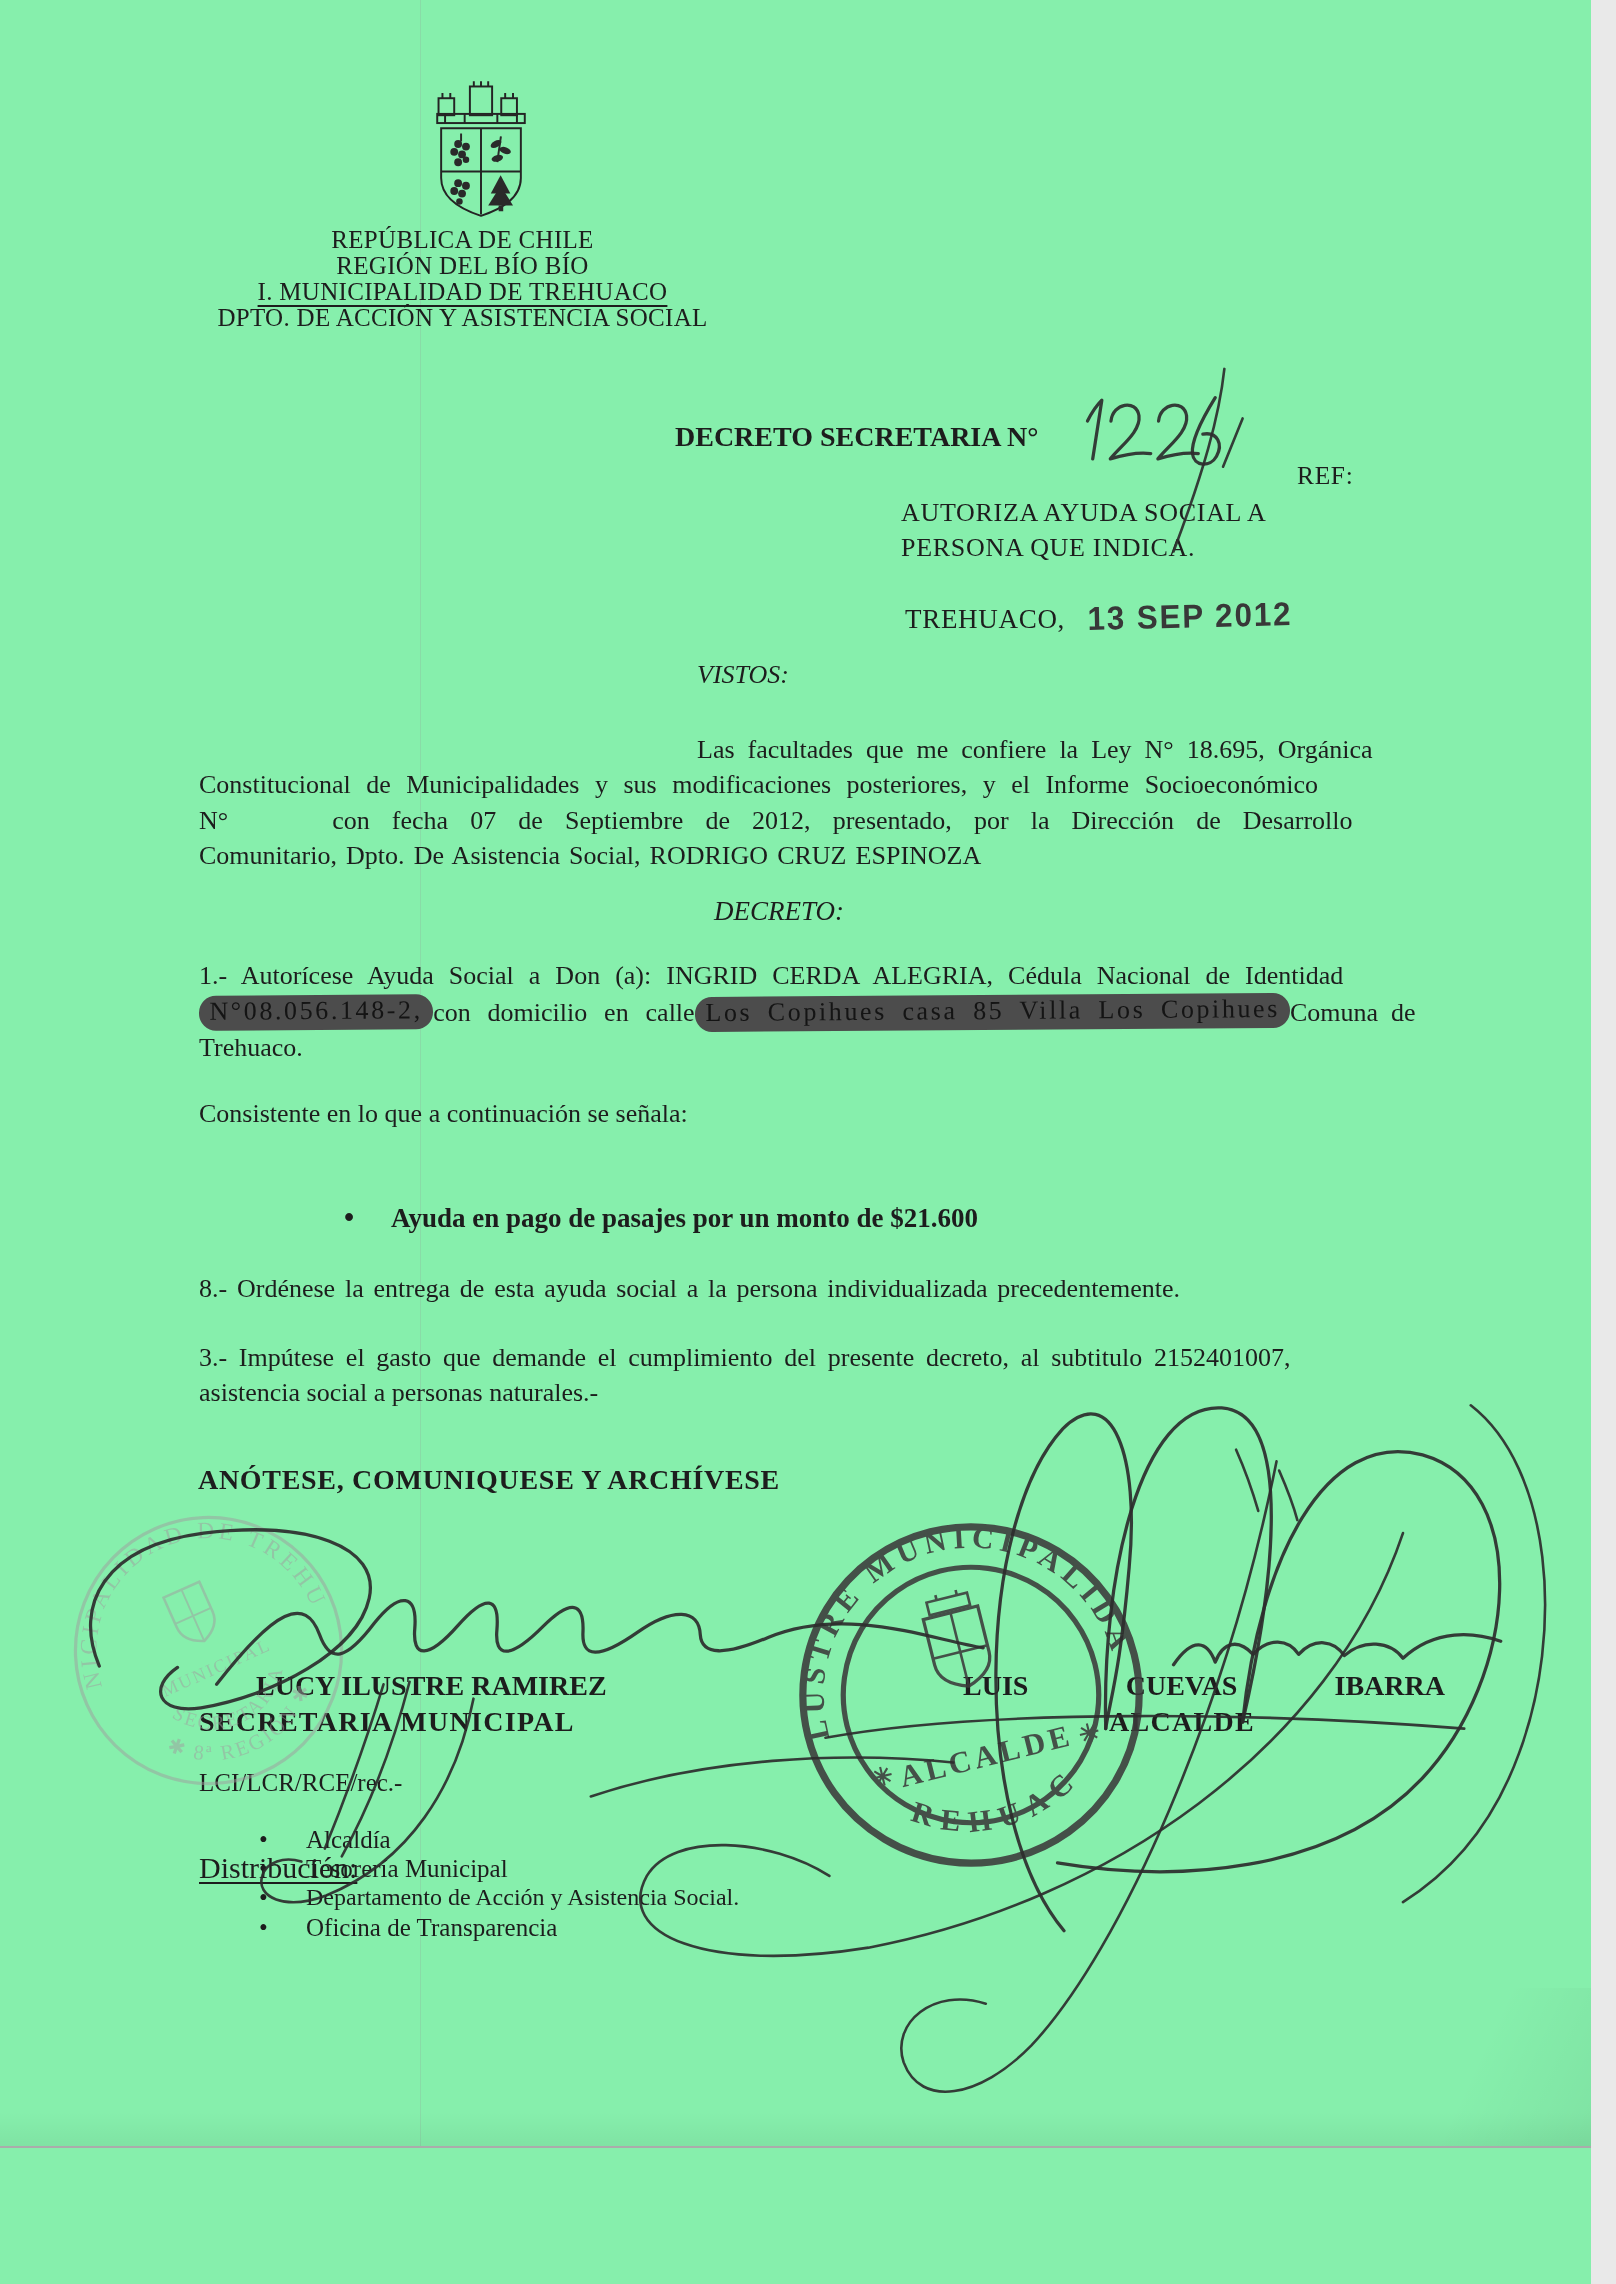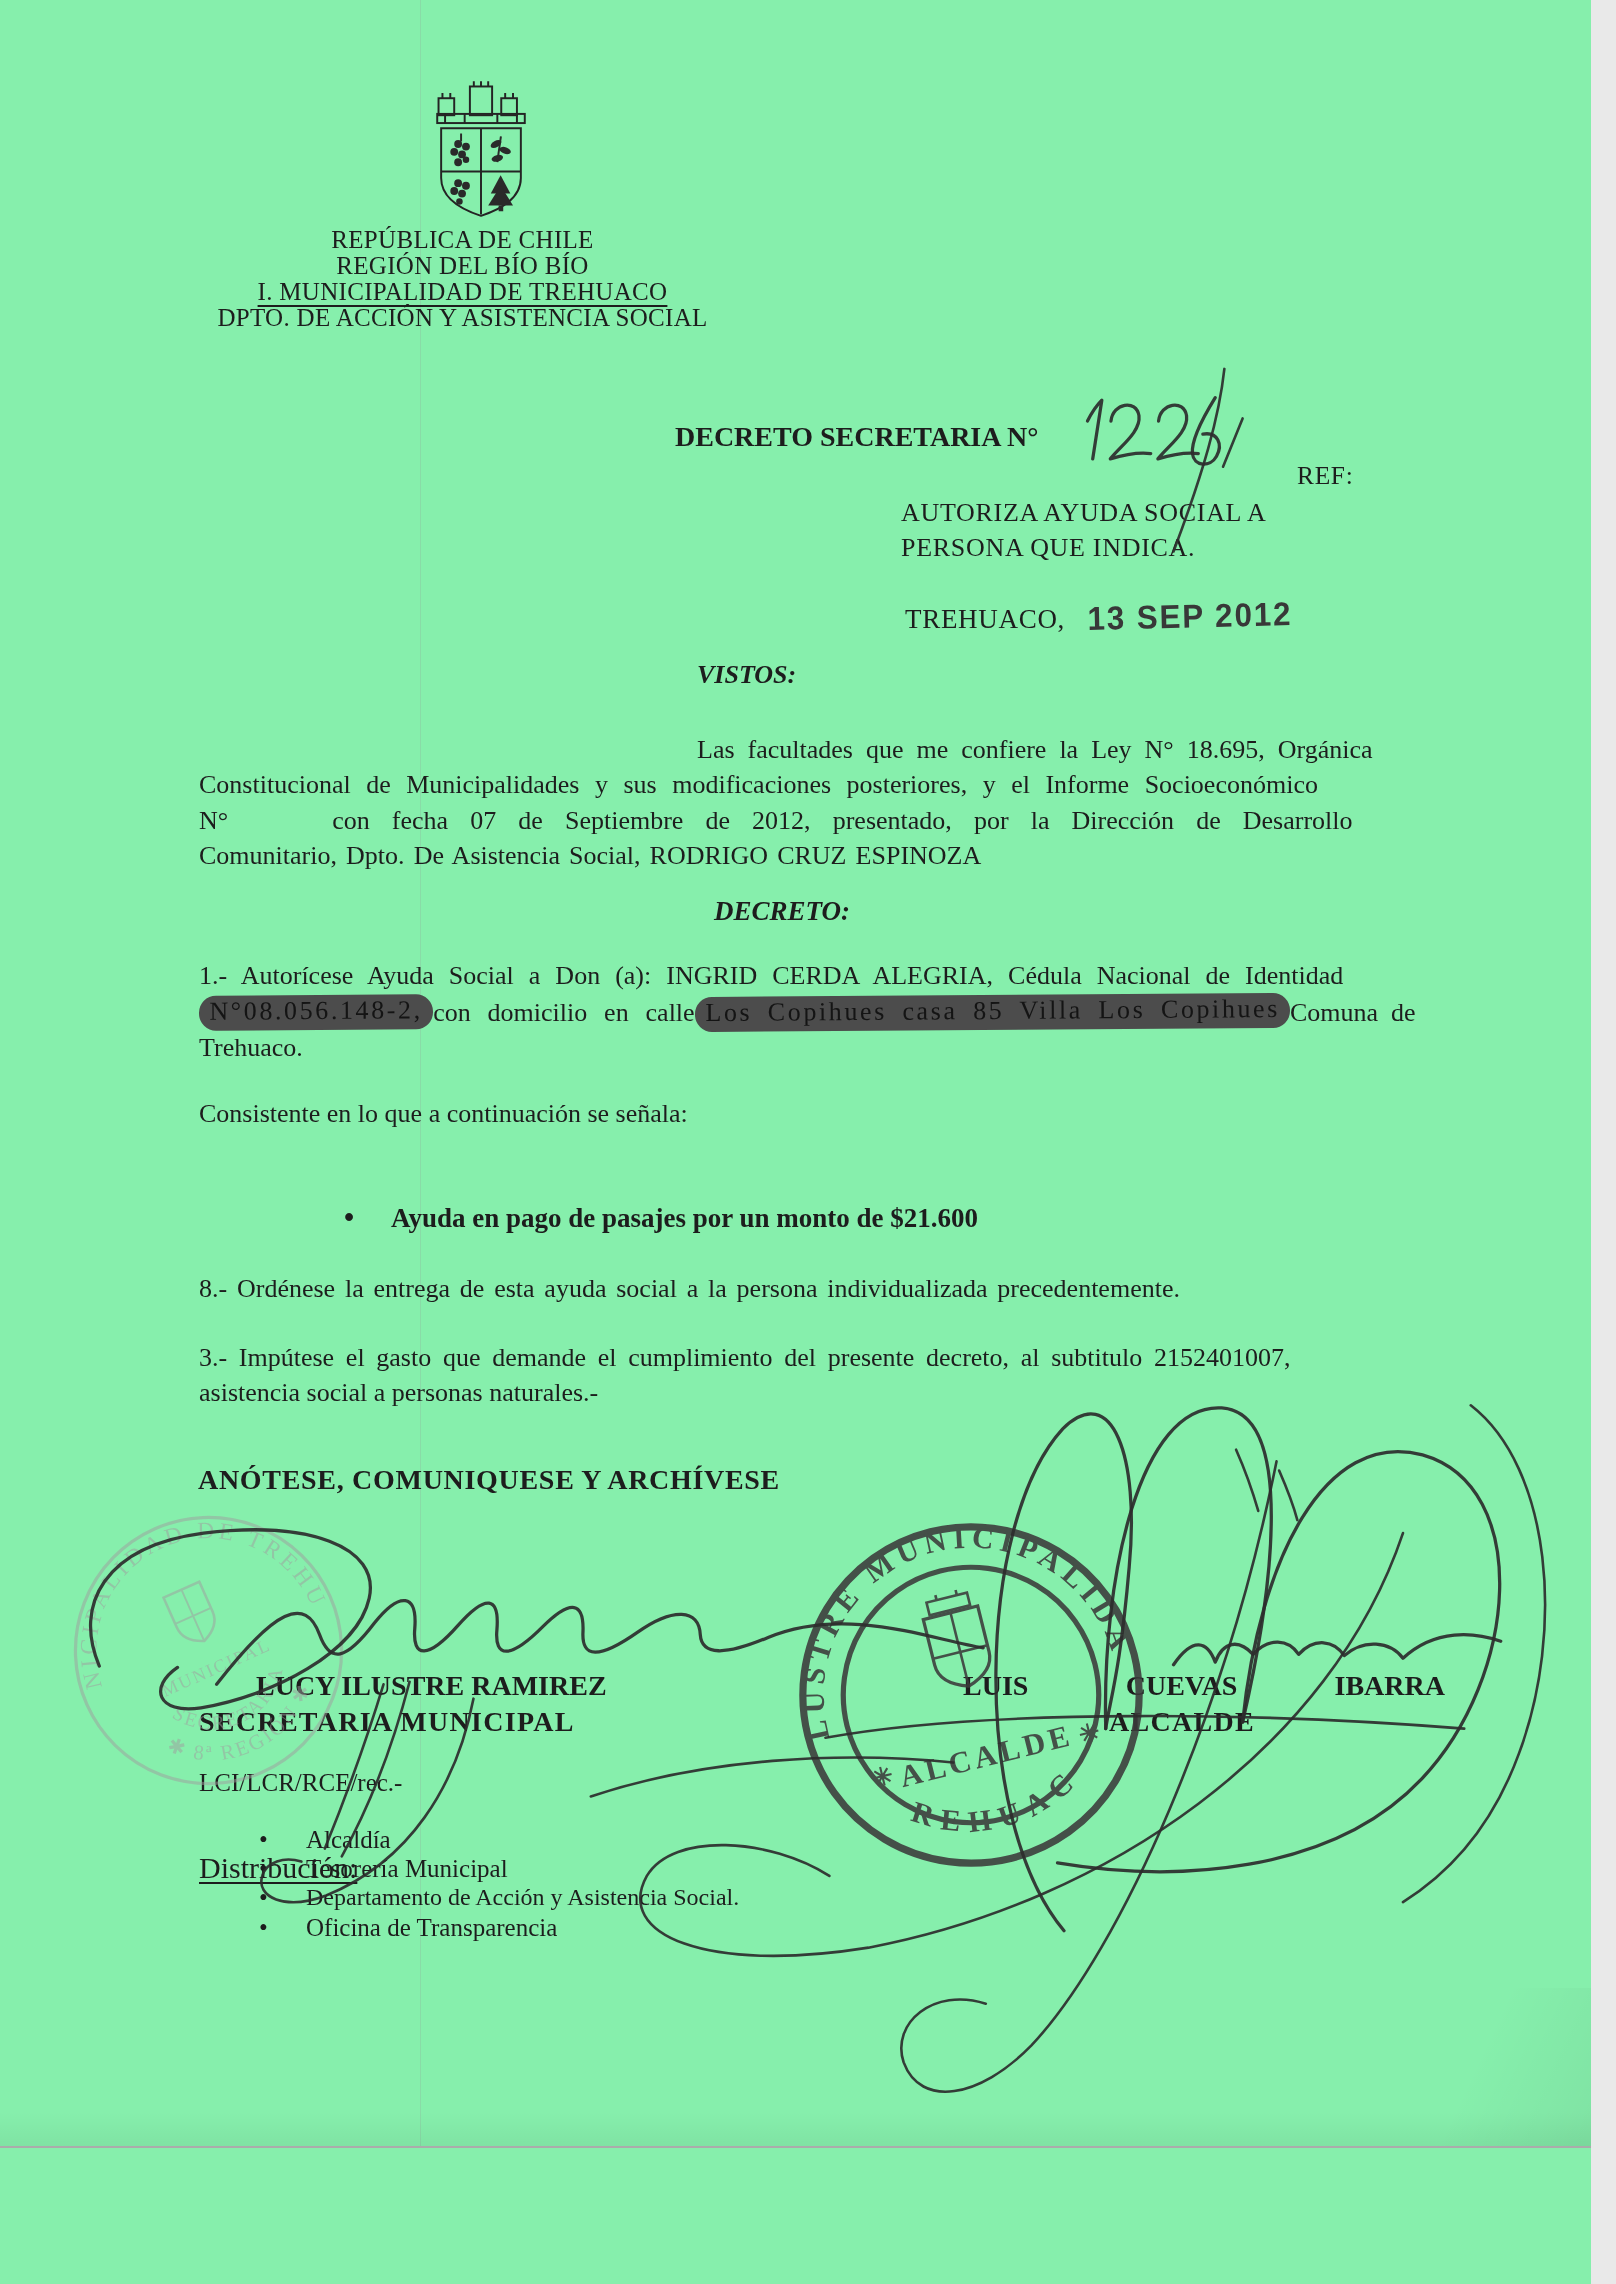--- a/index.html
+++ b/index.html
@@ -18,21 +18,21 @@
   .paper-edge{position:absolute;left:0;top:2146px;width:100%;height:2px;background:#ababab;}
   .corner-shade{position:absolute;right:0;top:1988px;width:274px;height:158px;background:linear-gradient(115deg,rgba(0,0,0,0) 55%,rgba(0,0,0,.05));}
 
   
   .hdr{position:absolute;left:153px;top:227px;width:619px;text-align:center;font-size:25px;line-height:26px;letter-spacing:0.3px;}
   .hdr .u{text-decoration:underline;text-underline-offset:4.6px;text-decoration-thickness:2px;}
 
   .title{font-size:28px;font-weight:bold;}
   .caps{font-size:26px;letter-spacing:0.7px;}
   .body-l{font-size:26px;}
-  .bi{font-weight:bold;font-style:italic;}
+  .bi{font-weight:normal;font-style:italic;}
   .b{font-weight:bold;}
 
   .date-stamp{
     font-family:"Liberation Sans",sans-serif;font-weight:bold;font-size:33px;
     color:#383838;letter-spacing:2px;transform:scaleX(.95) rotate(-1.3deg);transform-origin:left top;
   }
   .jrow{display:flex;justify-content:space-between;align-items:center;}
   .redact{
     background:#4c4c4c;color:#141414;
     padding:1.3px 10.4px 3.9px 10.4px;border-radius:17px;

